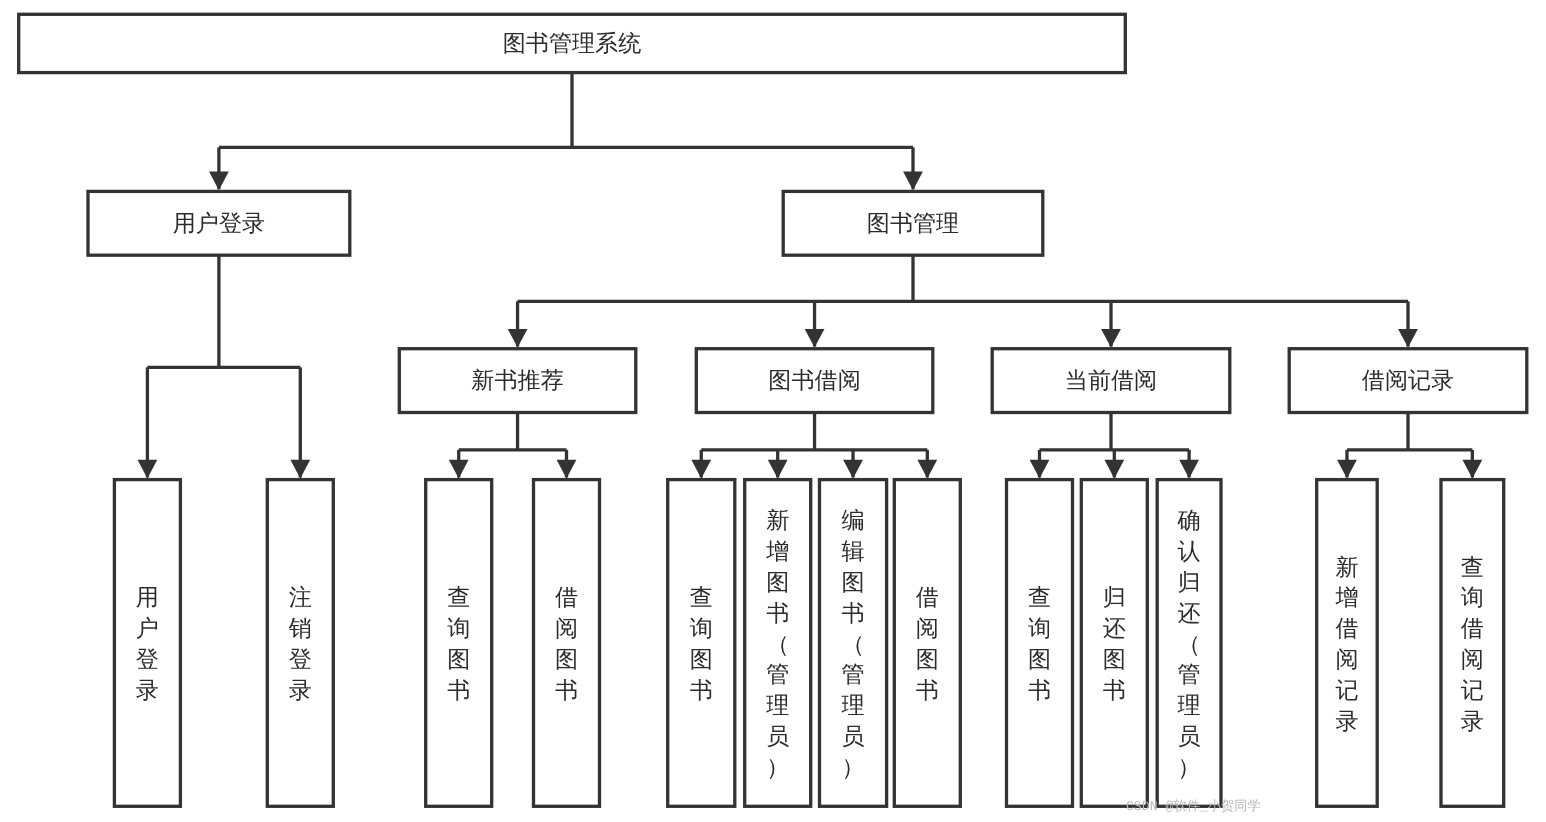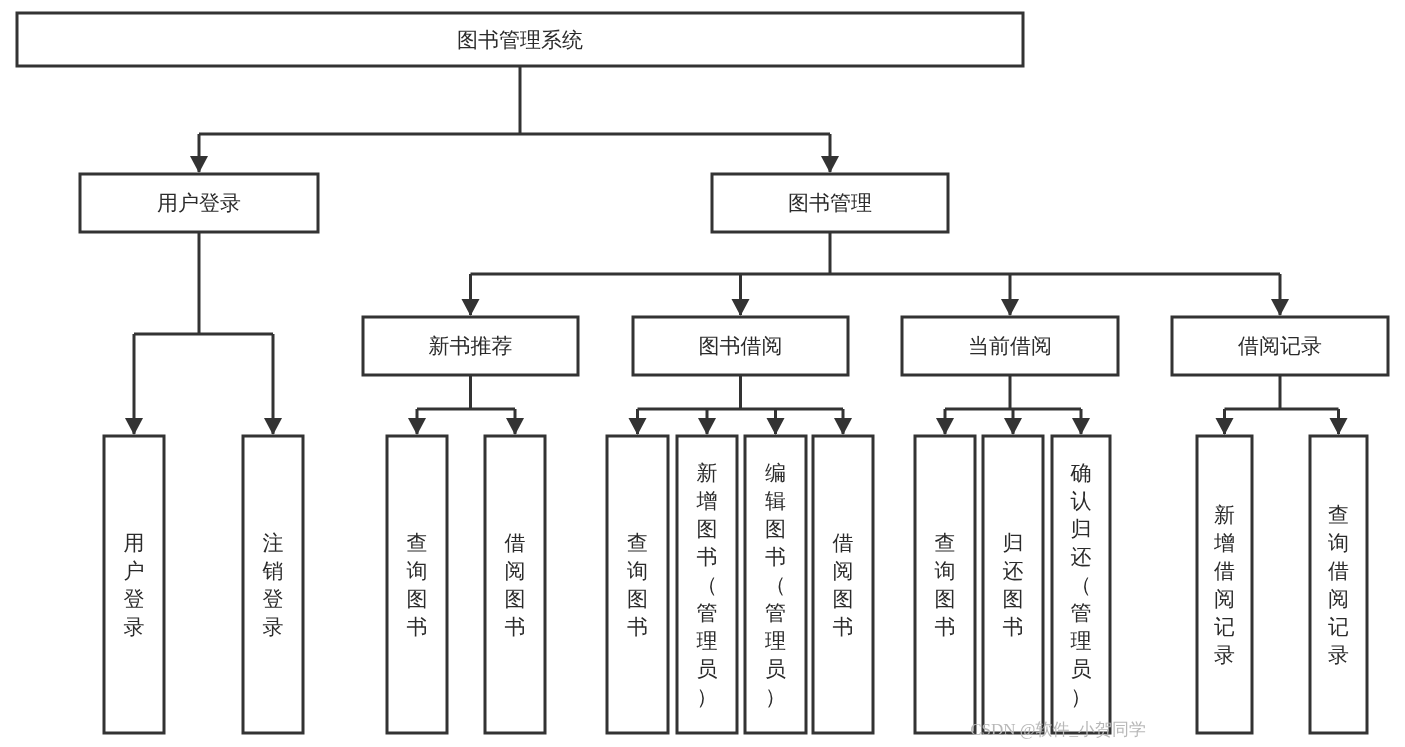--- a/index.html
+++ b/index.html
@@ -52,22 +52,22 @@
   .node-label-v {
     font-family: "DejaVu Sans", "Liberation Sans", sans-serif;
     font-size: 21px;
     fill: #2b2b2b;
     text-anchor: middle;
   }
   .watermark {
     position: absolute;
     right: 8px;
     bottom: 6px;
-    font-family: Liberation Serif, serif;
-    font-size: 17px;
+    font-family: Liberation Mono, monospace;
+    font-size: 12px;
     color: #b8b8b8;
     white-space: nowrap;
     pointer-events: none;
   }
 </style>
 </head>
 <body>
 
 <div id="diagram-root">
   <svg class="diagram-svg" viewBox="0 0 1405 747">

